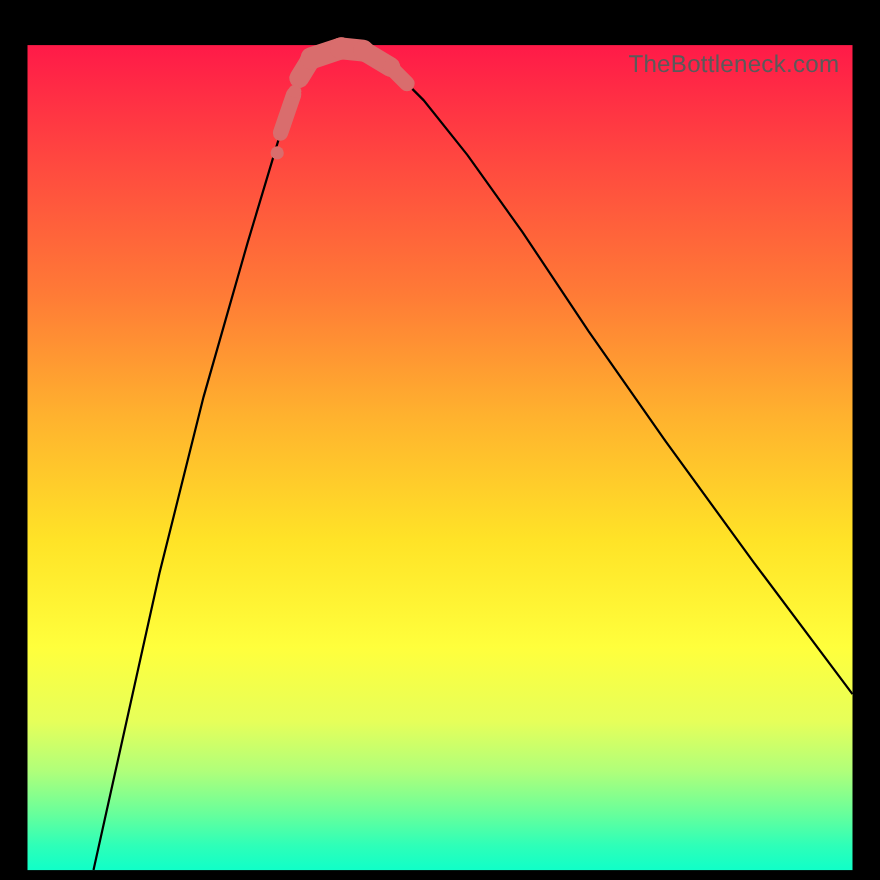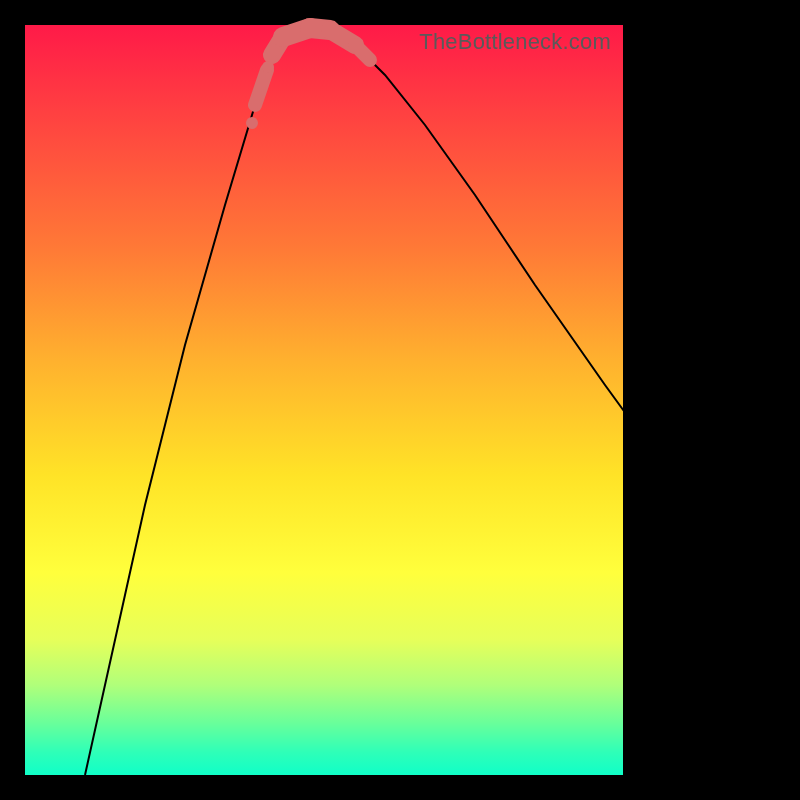--- a/index.html
+++ b/index.html
@@ -7,22 +7,22 @@
     padding: 0;
     width: 800px;
     height: 800px;
     background: #000;
     font-family: Arial, Helvetica, sans-serif;
     overflow: hidden;
   }
   .frame {
     position: absolute;
     left: 25px;
-    top: 25px;
-    width: 598px;
+    top: 41px;
+    width: 750px;
     height: 750px;
     background: linear-gradient(to bottom,
       #ff1a48 0%,
       #ff4b3f 15%,
       #ff7a36 30%,
       #ffb22e 45%,
       #ffe327 60%,
       #ffff3c 73%,
       #e6ff5a 82%,
       #b0ff7a 88%,

